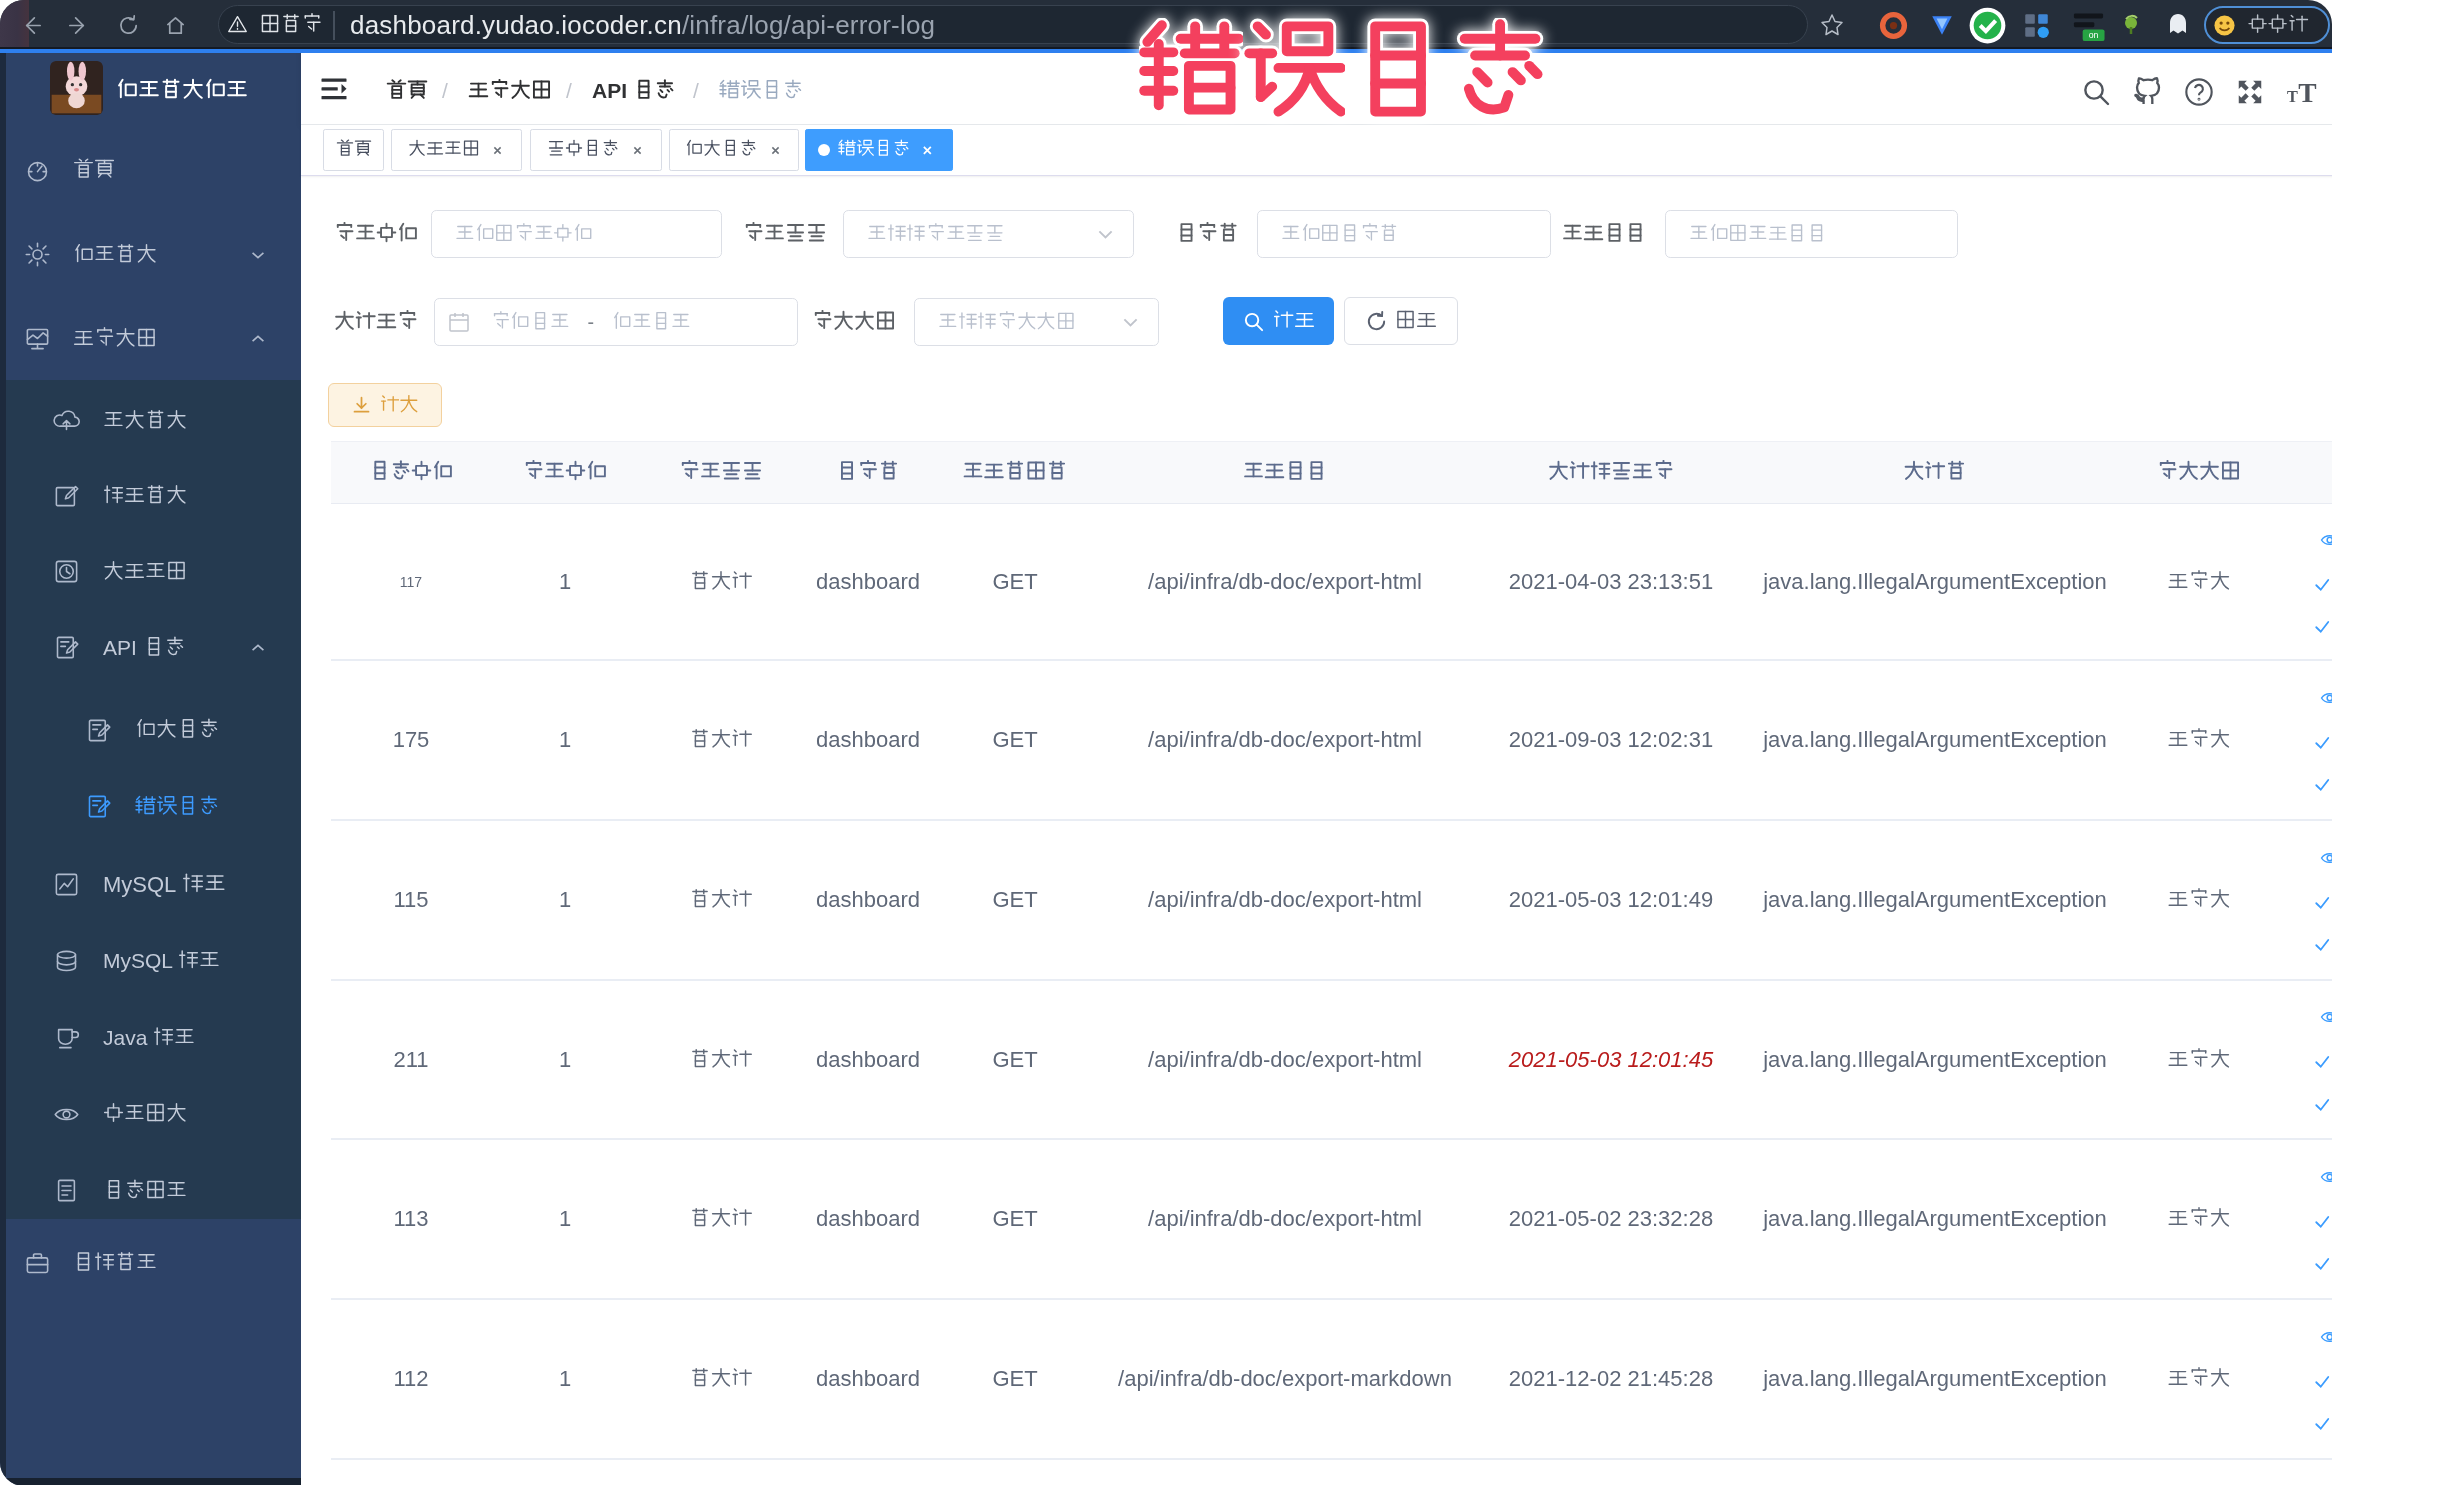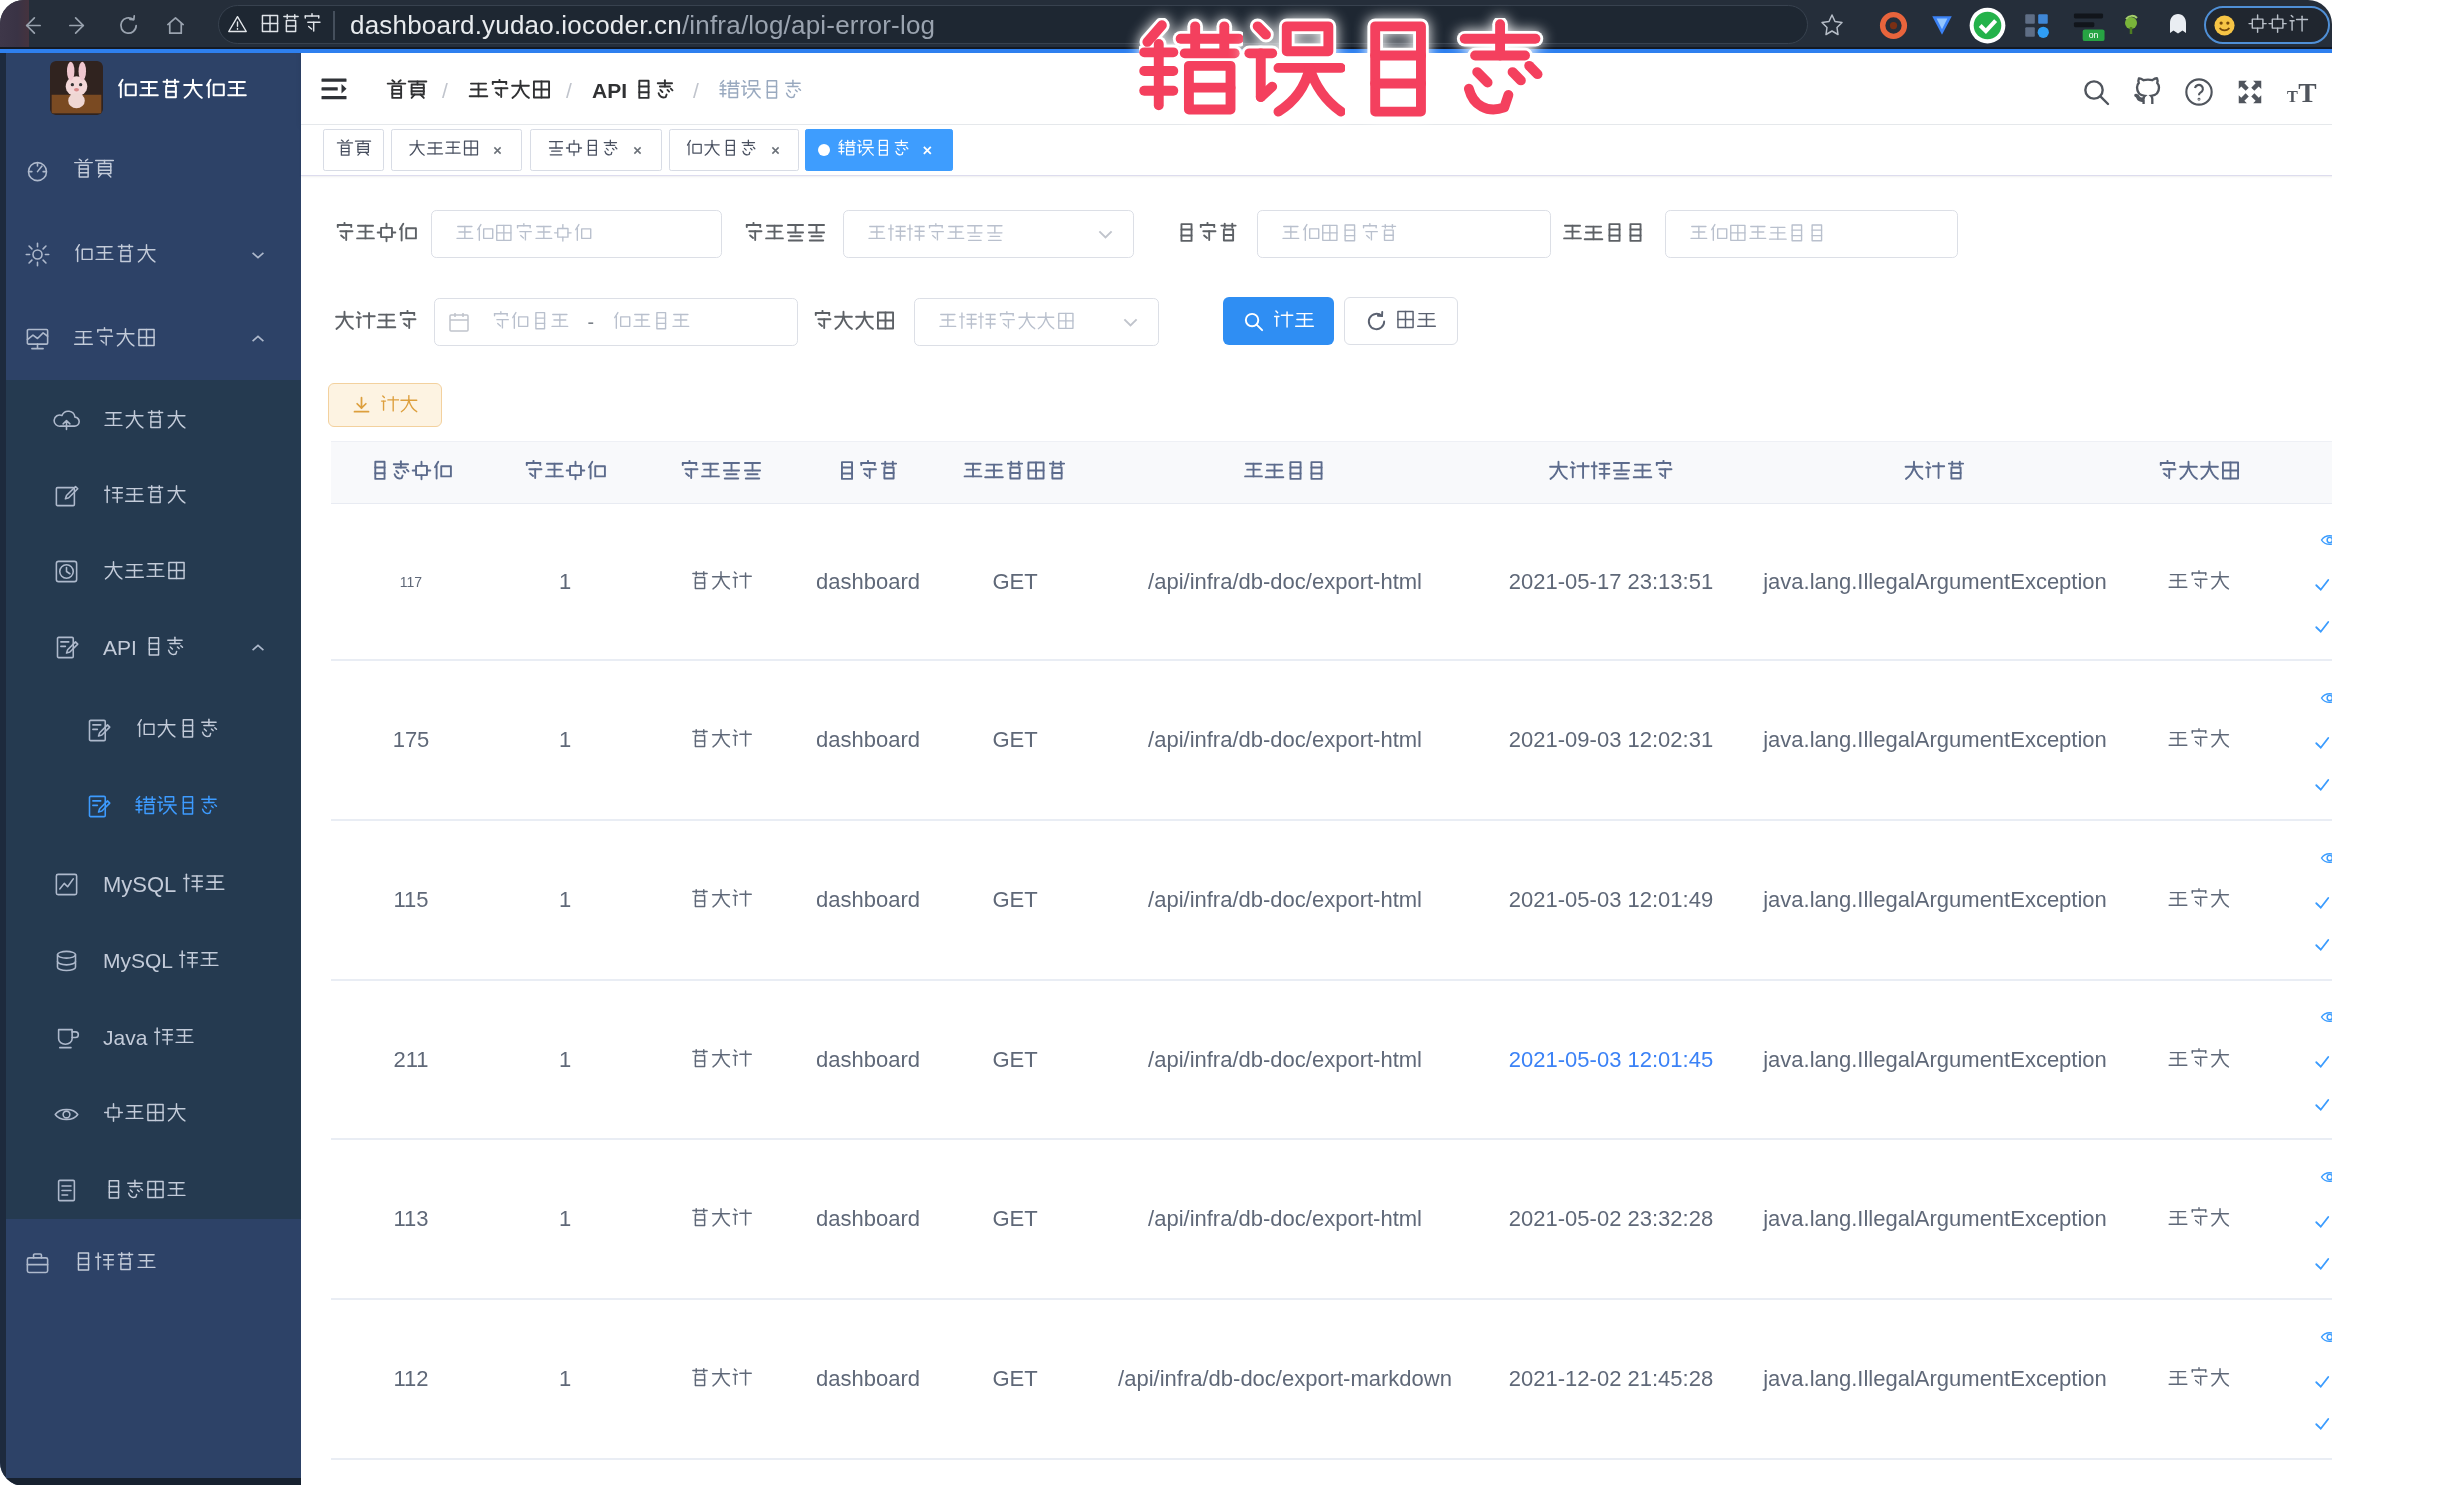--- a/index.html
+++ b/index.html
@@ -1397,21 +1397,21 @@
         <use href="#u64cd"></use>
       </svg><svg class="hz b" viewBox="0 0 100 100">
         <use href="#u4f5c"></use>
       </svg></div>
     <div style="position:absolute;left:331px;top:659px;width:2092px;height:1.5px;background:#e9edf4;"></div>
     <div style="position:absolute;left:411px;top:582px;transform:translate(-50%,-50%);white-space:nowrap;color:#5f6878;font-size:14px;">117</div>
     <div style="position:absolute;left:565px;top:582px;transform:translate(-50%,-50%);white-space:nowrap;color:#5f6878;font-size:22px;">1</div>
     <div style="position:absolute;left:868px;top:582px;transform:translate(-50%,-50%);white-space:nowrap;color:#5f6878;font-size:22px;">dashboard</div>
     <div style="position:absolute;left:1015px;top:582px;transform:translate(-50%,-50%);white-space:nowrap;color:#5f6878;font-size:22px;">GET</div>
     <div style="position:absolute;left:1285px;top:582px;transform:translate(-50%,-50%);white-space:nowrap;color:#5f6878;font-size:22px;">/api/infra/db-doc/export-html</div>
-    <div style="position:absolute;left:1611px;top:582px;transform:translate(-50%,-50%);white-space:nowrap;color:#5f6878;font-size:22px;">2021-05-17 23:13:51</div>
+    <div style="position:absolute;left:1611px;top:582px;transform:translate(-50%,-50%);white-space:nowrap;color:#5f6878;font-size:22px;">2021-04-03 23:13:51</div>
     <div style="position:absolute;left:1935px;top:582px;transform:translate(-50%,-50%);white-space:nowrap;color:#5f6878;font-size:22px;">java.lang.IllegalArgumentException</div>
     <div style="position:absolute;left:721px;top:582px;transform:translate(-50%,-50%);white-space:nowrap;color:#5f6878;font-size:21px;"><svg class="hz " viewBox="0 0 100 100">
         <use href="#u7ba1"></use>
       </svg><svg class="hz " viewBox="0 0 100 100">
         <use href="#u7406"></use>
       </svg><svg class="hz " viewBox="0 0 100 100">
         <use href="#u5458"></use>
       </svg></div>
     <div style="position:absolute;left:2199px;top:582px;transform:translate(-50%,-50%);white-space:nowrap;color:#5f6878;font-size:21px;"><svg class="hz " viewBox="0 0 100 100">
         <use href="#u672a"></use>
@@ -1583,21 +1583,21 @@
       <svg class="hz " viewBox="0 0 100 100">
         <use href="#u7565"></use>
       </svg>
     </div>
     <div style="position:absolute;left:331px;top:1138px;width:2092px;height:1.5px;background:#e9edf4;"></div>
     <div style="position:absolute;left:411px;top:1060px;transform:translate(-50%,-50%);white-space:nowrap;color:#5f6878;font-size:22px;">211</div>
     <div style="position:absolute;left:565px;top:1060px;transform:translate(-50%,-50%);white-space:nowrap;color:#5f6878;font-size:22px;">1</div>
     <div style="position:absolute;left:868px;top:1060px;transform:translate(-50%,-50%);white-space:nowrap;color:#5f6878;font-size:22px;">dashboard</div>
     <div style="position:absolute;left:1015px;top:1060px;transform:translate(-50%,-50%);white-space:nowrap;color:#5f6878;font-size:22px;">GET</div>
     <div style="position:absolute;left:1285px;top:1060px;transform:translate(-50%,-50%);white-space:nowrap;color:#5f6878;font-size:22px;">/api/infra/db-doc/export-html</div>
-    <div style="position:absolute;left:1611px;top:1060px;transform:translate(-50%,-50%);white-space:nowrap;color:#3b82f6;font-size:22px;">2021-05-03 12:01:45</div>
+    <div style="position:absolute;left:1611px;top:1060px;transform:translate(-50%,-50%);white-space:nowrap;color:#b91c1c;font-size:22px;font-style:italic;">2021-05-03 12:01:45</div>
     <div style="position:absolute;left:1935px;top:1060px;transform:translate(-50%,-50%);white-space:nowrap;color:#5f6878;font-size:22px;">java.lang.IllegalArgumentException</div>
     <div style="position:absolute;left:721px;top:1060px;transform:translate(-50%,-50%);white-space:nowrap;color:#5f6878;font-size:21px;"><svg class="hz " viewBox="0 0 100 100">
         <use href="#u7ba1"></use>
       </svg><svg class="hz " viewBox="0 0 100 100">
         <use href="#u7406"></use>
       </svg><svg class="hz " viewBox="0 0 100 100">
         <use href="#u5458"></use>
       </svg></div>
     <div style="position:absolute;left:2199px;top:1060px;transform:translate(-50%,-50%);white-space:nowrap;color:#5f6878;font-size:21px;"><svg class="hz " viewBox="0 0 100 100">
         <use href="#u672a"></use>

